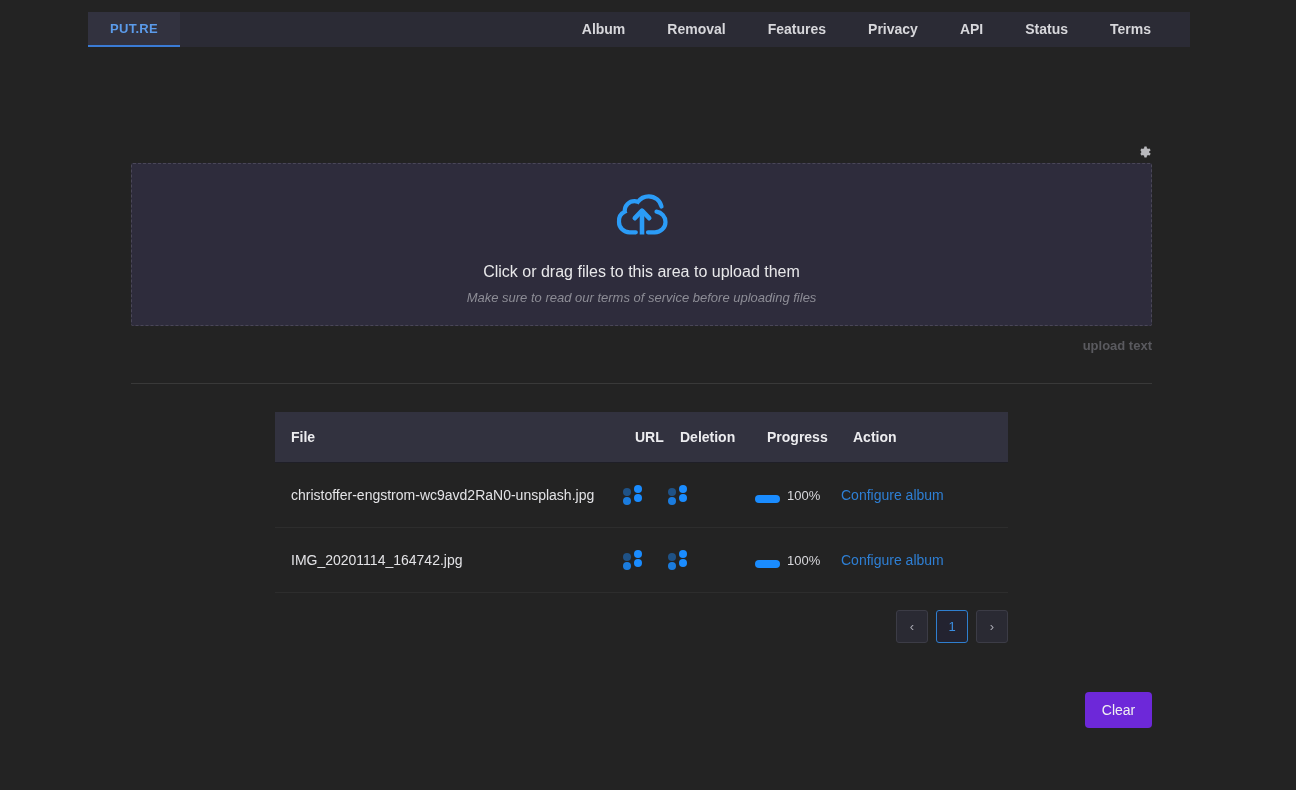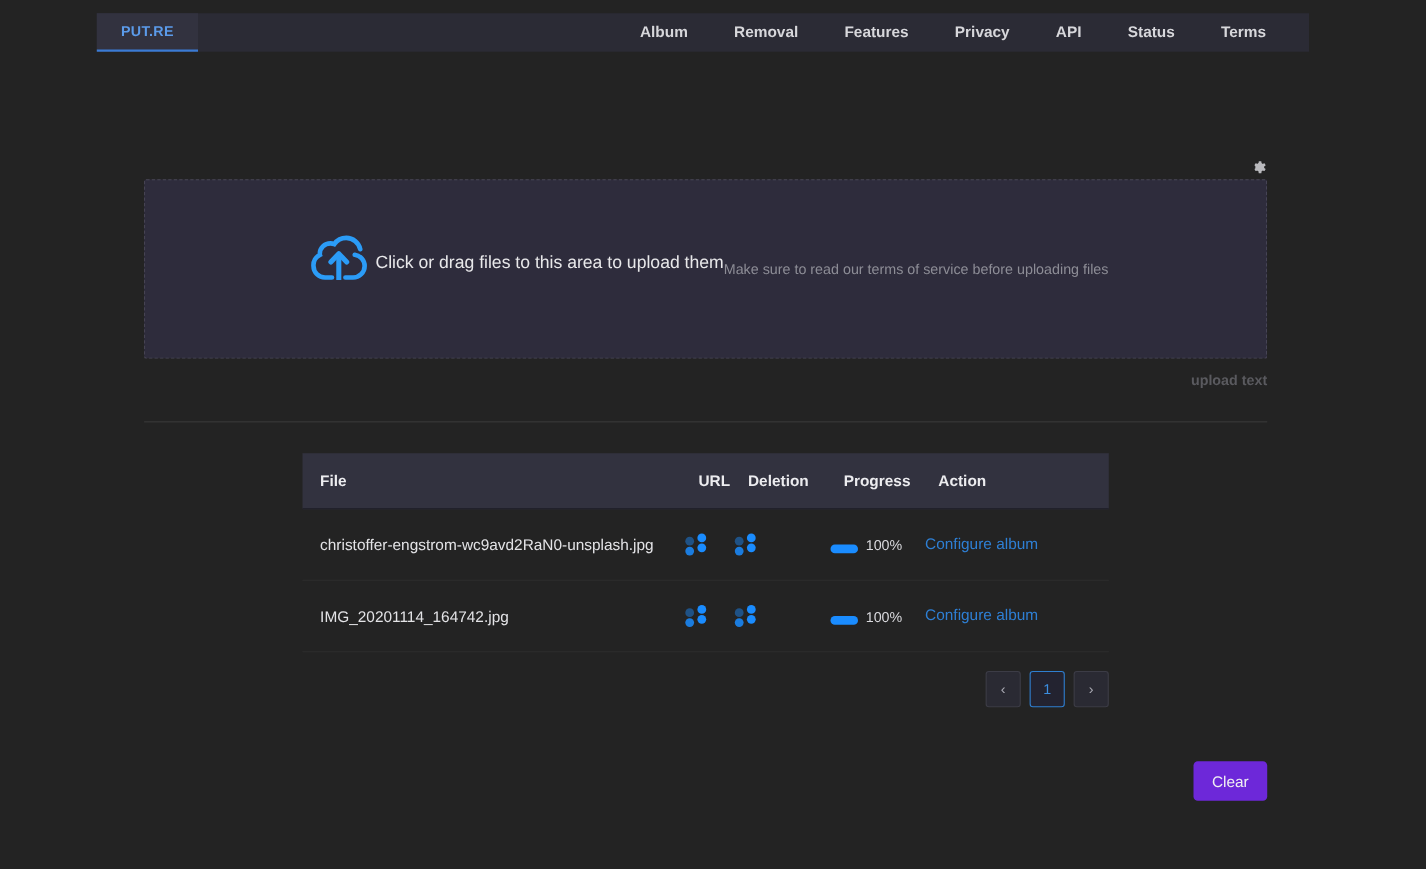--- a/index.html
+++ b/index.html
@@ -65,34 +65,35 @@
 
   
   .dropzone {
     position: absolute;
     left: 131px; top: 163px;
     width: 1021px; height: 163px;
     background: #2e2c3c;
     border: 1px dashed #4a4758;
     border-radius: 2px;
     display: flex;
-    flex-direction: row;
+    flex-direction: column;
     align-items: center;
     justify-content: center;
     cursor: pointer;
   }
   .cloud-wrap { margin-bottom: 20px; }
   .dz-title {
     color: #e8e8ea;
     font-size: 16px;
     margin-bottom: 9px;
   }
   .dz-sub {
     color: #8d8d96;
     font-size: 13px;
+    font-style: italic;
   }
 
   
   .upload-text-label {
     position: absolute;
     left: 131px; top: 338px;
     width: 1021px;
     text-align: right;
     color: #5a5a5f;
     font-size: 13px;

